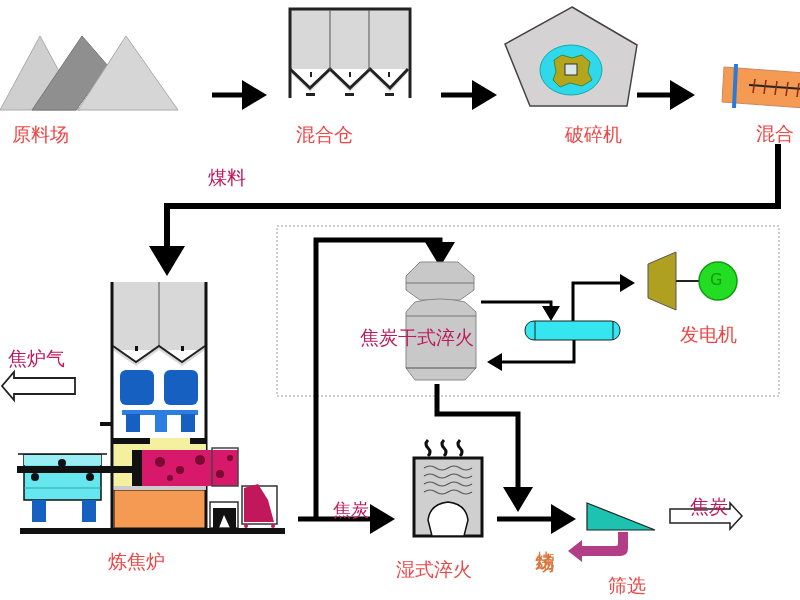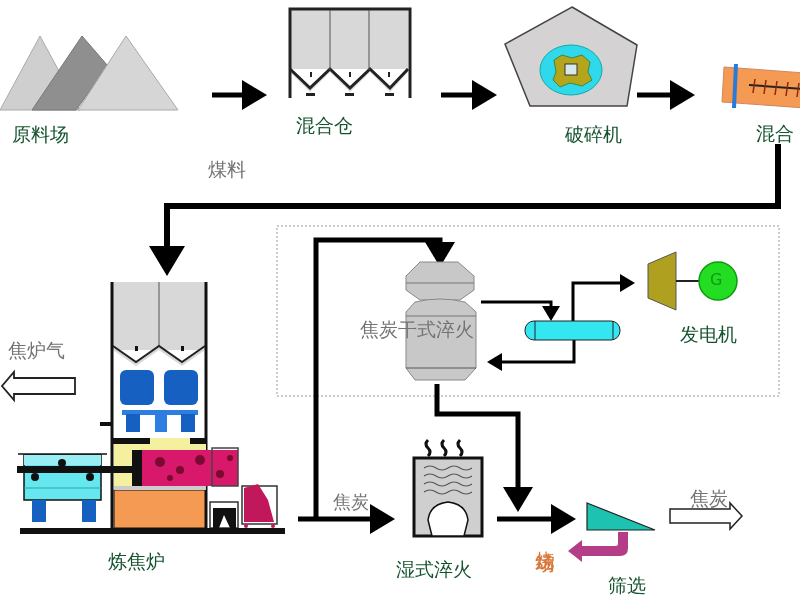--- a/index.html
+++ b/index.html
@@ -1,20 +1,20 @@
 <!DOCTYPE html>
 <html><head>
 <meta charset="utf-8">
 <style>
   html, body { margin:0; padding:0; background:#fff; }
   body { width:800px; height:600px; position:relative; overflow:hidden; font-family:"DejaVu Sans", sans-serif; }
   svg.canvas { position:absolute; left:0; top:0; }
   .lbl { position:absolute; font-size:19px; white-space:nowrap; line-height:1; }
-  .blue { color:#14532d; }
-  .red { color:#737373; }
+  .blue { color:#ef4444; }
+  .red { color:#be185d;margin-top:8px; }
   .orange { color:#d9763a; }
   .vert { writing-mode:vertical-rl; letter-spacing:2px; }
 </style>
 </head>
 <body>
 
 <svg class="canvas" width="800" height="600" viewBox="0 0 800 600">
   <defs>
     <marker id="ah" markerWidth="8" markerHeight="8" refX="5" refY="4" orient="auto" markerUnits="strokeWidth">
       <path d="M0,0 L6,4 L0,8 z" fill="#000"></path>
@@ -187,21 +187,21 @@
   <g>
     <path d="M618,532 L628,532 L628,548 Q628,556 620,556 L582,556 L582,562 L568,551 L582,540 L582,546 L616,546 Q618,546 618,544 z" fill="#b33d86"></path>
   </g>
 
   <g>
     <path d="M670,509 L730,509 L730,503 L742,516 L730,529 L730,523 L670,523 z" fill="#fff" stroke="#222" stroke-width="1.5"></path>
   </g>
 </svg>
 
 <div class="lbl blue" style="left:12px;top:125px;">原料场</div>
-<div class="lbl blue" style="left:296px;top:116px;">混合仓</div>
+<div class="lbl blue" style="left:296px;top:125px;">混合仓</div>
 <div class="lbl blue" style="left:537px;top:125px;margin-left:28px;">破碎机</div>
 <div class="lbl blue" style="left:756px;top:124px;">混合</div>
 <div class="lbl red" style="left:208px;top:160px;">煤料</div>
 <div class="lbl red" style="left:8px;top:341px;">焦炉气</div>
 <div class="lbl red" style="left:360px;top:320px;">焦炭干式淬火</div>
 <div class="lbl blue" style="left:680px;top:325px;text-align:right;">发电机</div>
 <div class="lbl" style="left:710px;top:272px;font-size:16px;color:#119911;">G</div>
 <div class="lbl blue" style="left:108px;top:552px;">炼焦炉</div>
 <div class="lbl red" style="left:333px;top:493px;font-size:18px;">焦炭</div>
 <div class="lbl blue" style="left:396px;top:560px;">湿式淬火</div>

